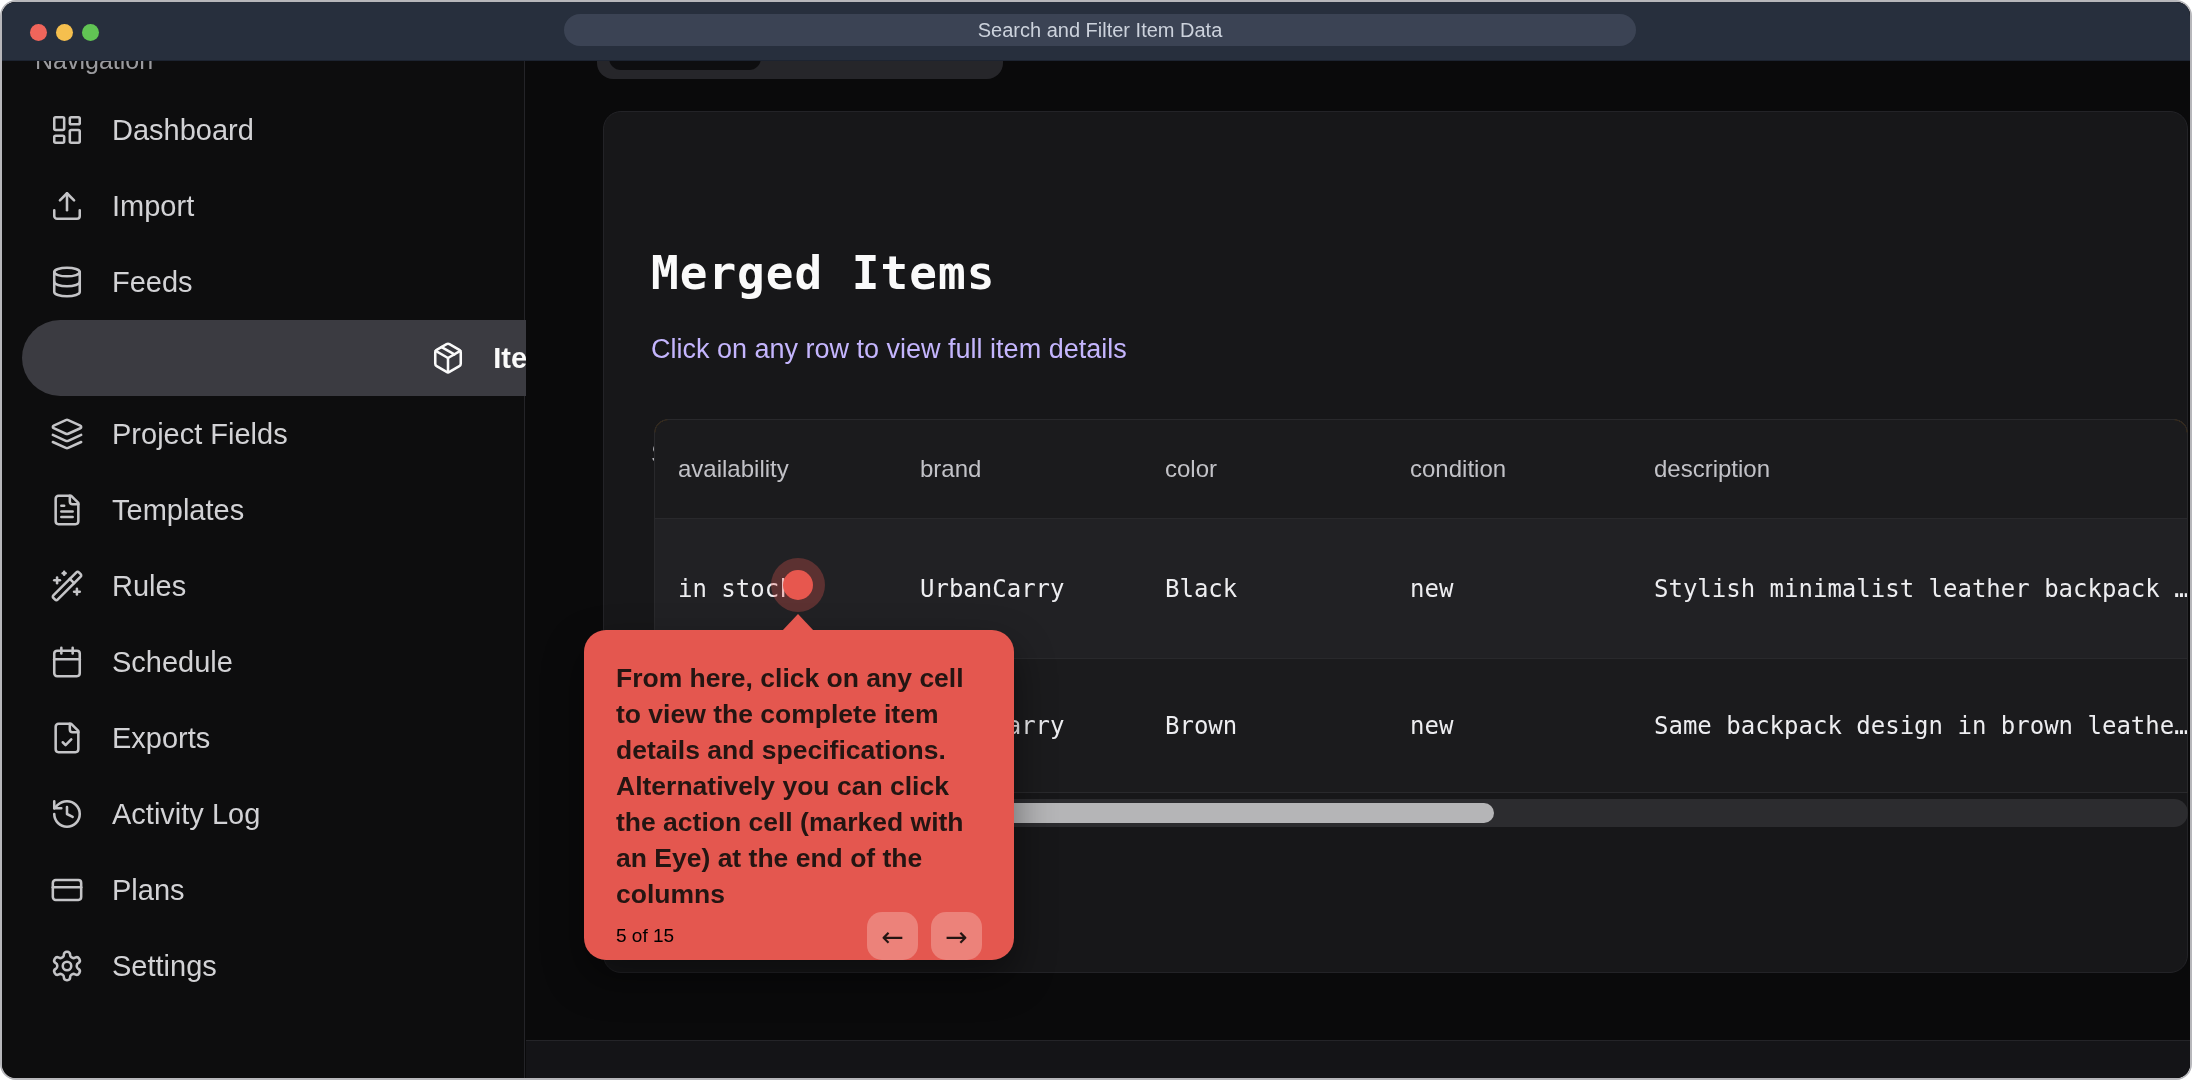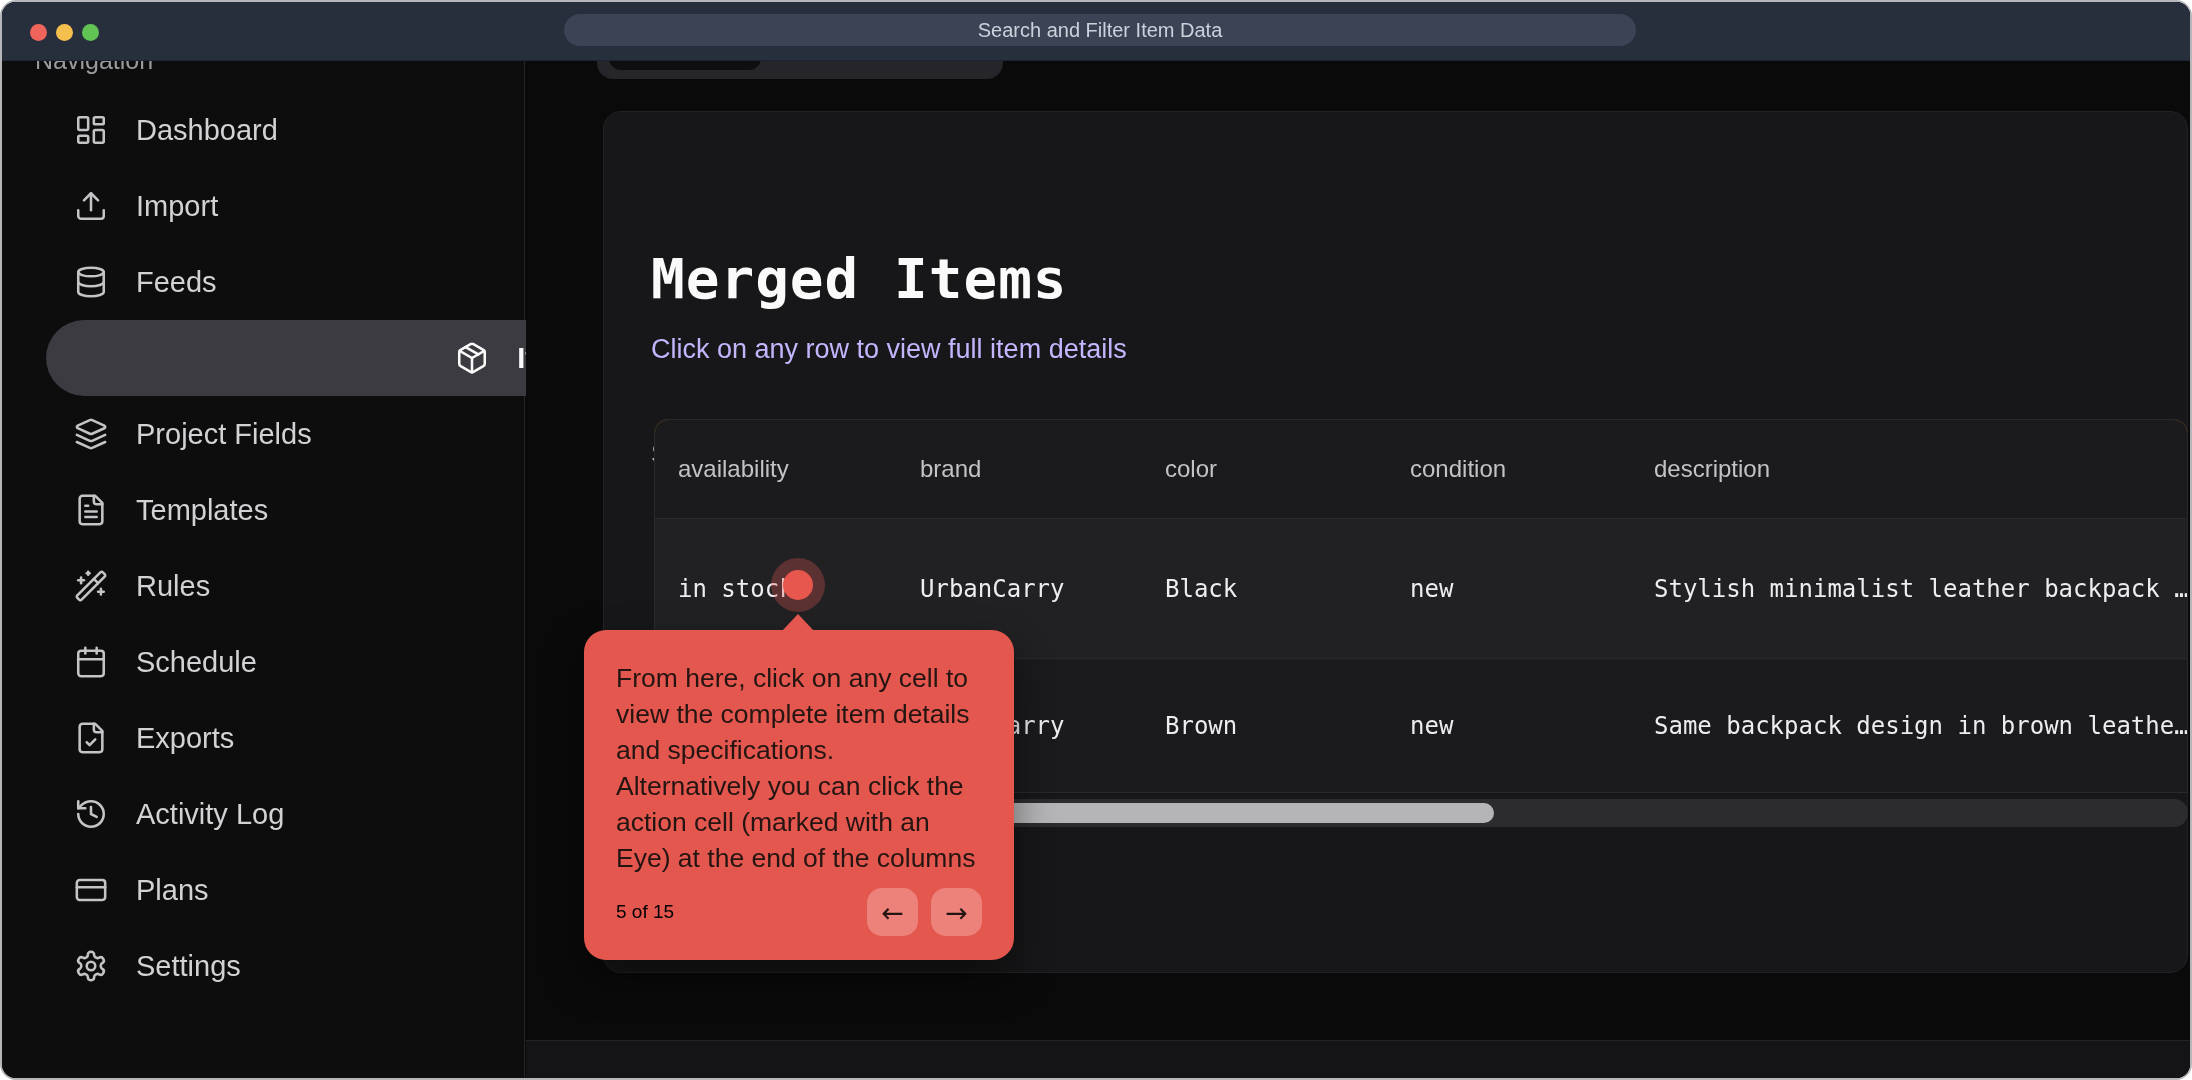--- a/index.html
+++ b/index.html
@@ -18,21 +18,21 @@
   .t-green{left:80px;background:#61c454;}
   .title-pill{position:absolute;left:562px;top:12px;width:1072px;height:32px;background:#3b4354;
     border-radius:16px;display:flex;align-items:center;justify-content:center;}
   .title-pill span{color:#ccd2dc;font-size:20px;}
 
   
   .sidebar{position:absolute;left:0;top:0;width:523px;height:1080px;background:#0d0d0e;
     border-right:1px solid #242428;z-index:1;}
   .nav-section-label{position:absolute;left:33px;top:44px;font-size:25px;color:#9a9a9e;}
   .nav-list{position:absolute;left:0;top:90px;width:611px;padding:0 20px;display:flex;
-    flex-direction:column;margin-left:24px;}
+    flex-direction:column;}
   .nav-item{height:76px;display:flex;align-items:center;padding:0 24px 0 28px;border-radius:38px;
     color:#cccccf;cursor:pointer;}
   .nav-item .nav-icon{width:34px;height:34px;flex:0 0 34px;display:flex;align-items:center;
     justify-content:center;color:#c4c4c7;}
   .nav-item .nav-label{margin-left:28px;font-size:29px;color:#d2d2d5;white-space:nowrap;}
   .nav-item.active{background:#3b3b41;justify-content:flex-end;}
   .nav-item.active .nav-label{color:#fafafa;font-weight:700;}
   .nav-item.active .nav-icon{color:#fafafa;}
   .nav-icon svg{width:34px;height:34px;}
 
@@ -40,21 +40,21 @@
   .content{position:absolute;left:524px;top:0;right:0;bottom:0;background:#0a0a0b;z-index:1;}
 
   .top-cut-card{position:absolute;left:71px;top:20px;width:406px;height:57px;background:#26262a;
     border-radius:16px;}
   .top-cut-button{position:absolute;left:12px;top:0;width:152px;height:48px;background:#0e0e10;
     border-radius:12px;}
 
   .main-card{position:absolute;left:77px;top:109px;width:1585px;height:862px;background:#171719;
     border:1px solid #232327;border-radius:18px;}
   .card-title{position:absolute;left:47px;top:134px;margin:0;font-family:"DejaVu Sans Mono",monospace;
-    font-weight:700;font-size:56px;color:#fafafa;letter-spacing:1px;}
+    font-weight:700;font-size:46px;color:#fafafa;letter-spacing:1px;}
   .card-subtitle{position:absolute;left:47px;top:222px;margin:0;font-size:27px;color:#c4b5fd;}
   .columns-summary{position:absolute;left:47px;top:327px;margin:0;font-size:27px;color:#b4b4ba;}
 
   
   .data-table{position:absolute;left:50px;top:307px;width:1534px;height:374px;
     border:1px solid #29292c;border-radius:14px 14px 0 0;overflow:hidden;background:#a16207;}
   .t-row{display:grid;grid-template-columns:242px 245px 245px 244px 1fr;align-items:center;}
   .t-head{height:99px;background:#1b1b1d;border-bottom:1px solid #29292c;}
   .t-head .t-cell{font-size:24px;color:#c2c2c7;font-weight:500;font-family:"Liberation Sans",sans-serif;}
   .t-r1{height:140px;background:#212124;border-bottom:1px solid #29292c;}
@@ -76,21 +76,21 @@
     background:rgba(228,87,79,0.30);z-index:20;}
   .pulse-dot{position:absolute;left:12px;top:12px;width:30px;height:30px;border-radius:50%;
     background:#e7574e;}
 
   .tooltip{position:absolute;left:582px;top:628px;width:430px;height:330px;background:#e4574f;
     border-radius:22px;z-index:30;padding:30px 32px 24px 32px;display:flex;flex-direction:column;
     box-shadow:0 18px 40px rgba(0,0,0,0.45);}
   .tooltip-caret{position:absolute;left:198px;top:-16px;width:0;height:0;
     border-left:16px solid transparent;border-right:16px solid transparent;
     border-bottom:17px solid #e4574f;}
-  .tooltip-text{margin:0;font-size:26.5px;line-height:36px;color:#241512;}
+  .tooltip-text{margin:0;font-size:26.5px;line-height:36px;color:#241512;font-weight:bold;}
   .tooltip-footer{margin-top:auto;display:flex;align-items:center;}
   .step-indicator{font-size:19px;color:#000000;}
   .tooltip-buttons{margin-left:auto;display:flex;gap:13px;}
   .nav-arrow-btn{width:51px;height:48px;border:none;border-radius:15px;background:#ec827a;
     color:#241512;font-size:27px;display:flex;align-items:center;justify-content:center;
     cursor:pointer;font-family:"DejaVu Sans",sans-serif;padding:0;}
 </style>
 </head>
 <body>
 

